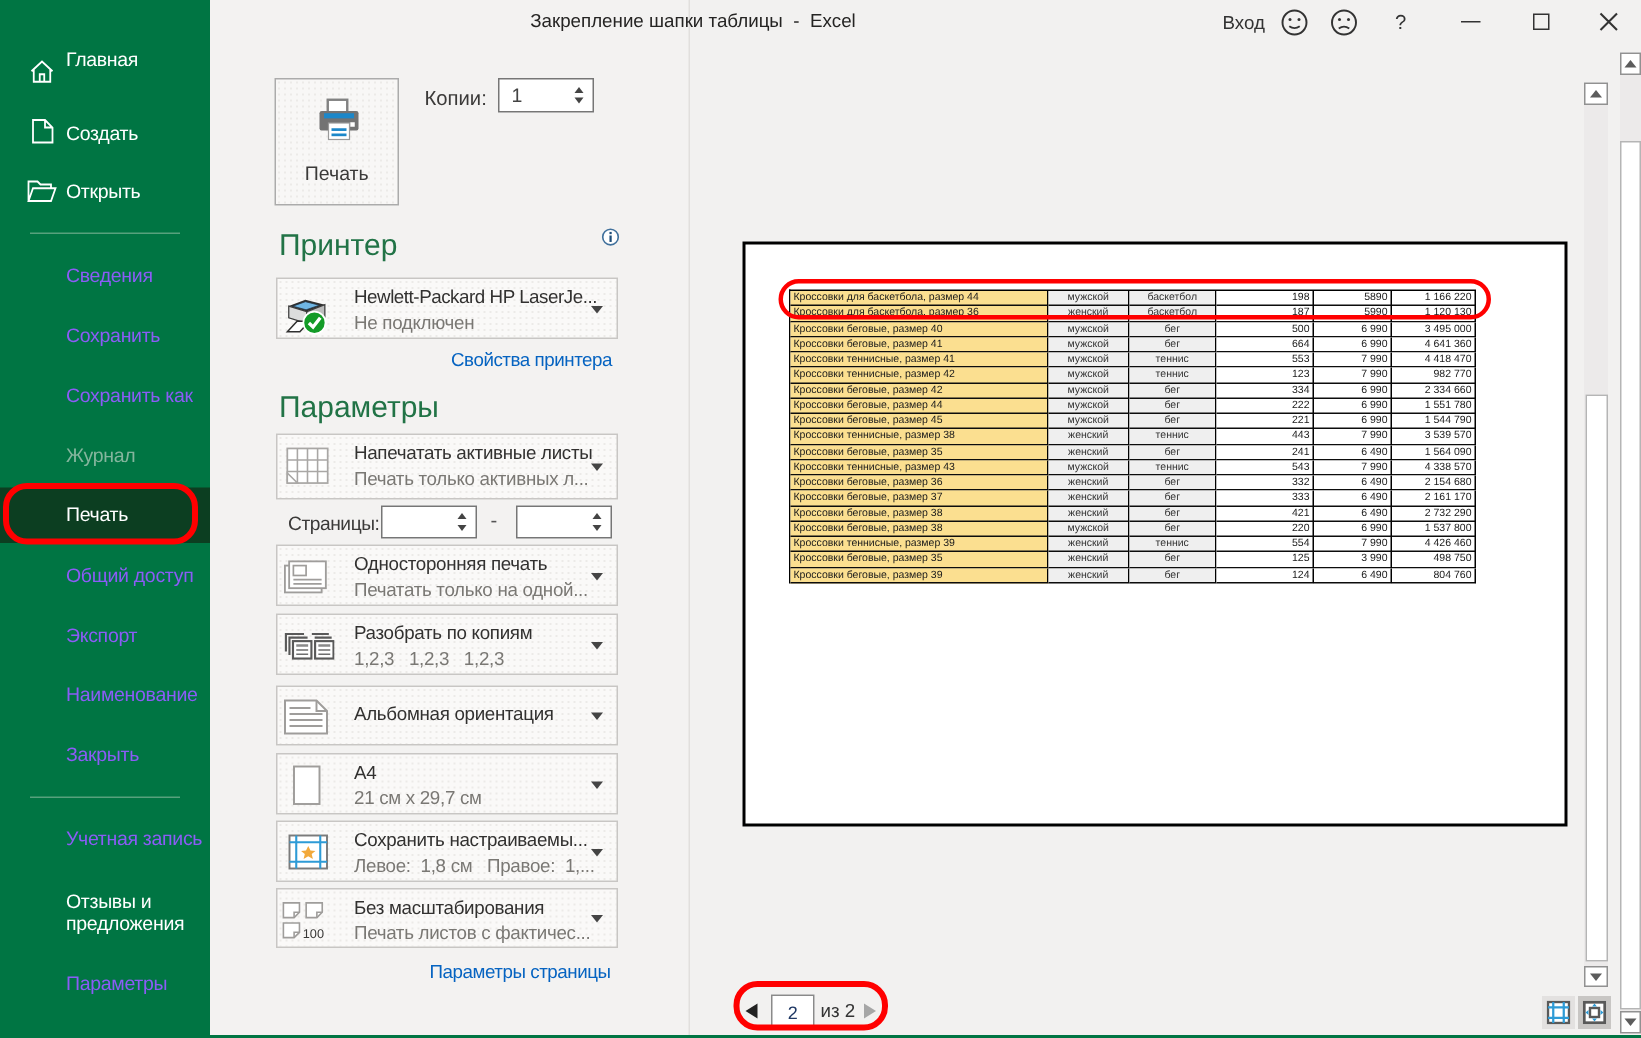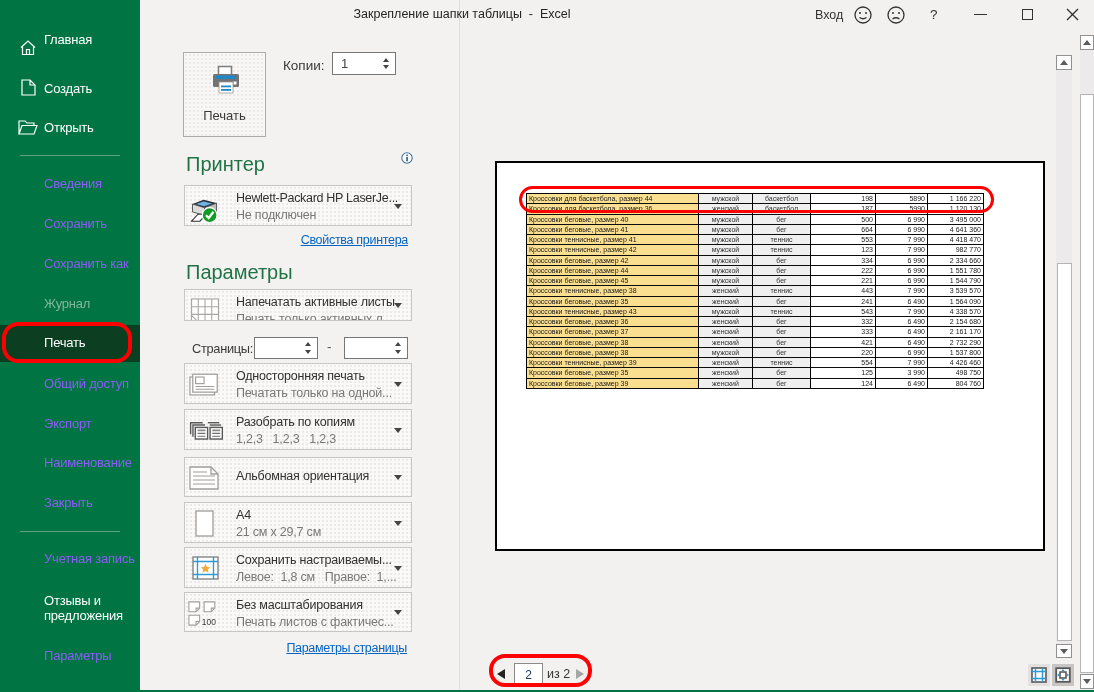--- a/index.html
+++ b/index.html
@@ -26,21 +26,21 @@
 .spin .num{position:absolute;left:8px;top:3px;font-size:13px;color:#444}
 .sar{position:absolute;width:0;height:0;border-left:3.5px solid transparent;border-right:3.5px solid transparent}
 .sarU{border-bottom:4px solid #444}
 .sarD{border-top:4px solid #444}
 h2{position:absolute;left:186px;font-size:20px;font-weight:normal;color:#217346;letter-spacing:0px}
 .dd{position:absolute;left:184px;width:228px;border:1px solid #c8c6c4;overflow:hidden;background-color:#faf9f8;background-image:radial-gradient(circle,#eceae8 0.8px,transparent 0.9px);background-size:4px 4px}
 .dd .ti{position:absolute;left:51px;top:5px;font-size:12.5px;color:#323130;white-space:nowrap;letter-spacing:-0.2px}
 .dd .su{position:absolute;left:51px;top:22px;font-size:12.5px;color:#7a7874;white-space:nowrap;letter-spacing:-0.2px}
 .dd .car{position:absolute;right:9px;top:50%;margin-top:-2px;width:0;height:0;border-left:4px solid transparent;border-right:4px solid transparent;border-top:5px solid #444}
 .dd .ico{position:absolute}
-.link{position:absolute;font-size:13px;color:#0563c1;text-decoration:underline;white-space:nowrap}
+.link{position:absolute;font-size:13px;color:#0563c1;white-space:nowrap}
 
 #divider{position:absolute;left:459px;top:0;width:1px;height:690px;background:#e1dfdd}
 #pvbg{position:absolute;left:460px;top:0;width:634px;height:690px;background:#f2f1f0}
 #page{position:absolute;left:495px;top:161px;width:550px;height:390px;background:#fff;border:2px solid #000}
 
 #tbl{position:absolute;left:526px;top:193px;border-left:1px solid #000;border-top:1px solid #000}
 .hr{display:flex;height:16px}
 .hc{border:1px solid #000;border-left-width:0;border-top-width:0;margin-top:-1px;height:17px;background:#63cb42;font-size:7.5px;font-weight:bold;color:#0a2a0a;text-align:center;line-height:17px;overflow:hidden}
 .hr .hc{border-top:1px solid #000}
 .dr{display:flex;height:10.26px}
@@ -148,21 +148,21 @@
   <circle cx="20.5" cy="18.5" r="8" fill="#139b27" stroke="#fff" stroke-width="1.3"></circle>
   <path d="M16.5 18.7 L19.5 21.6 L24.7 14.9" fill="none" stroke="#fff" stroke-width="2.4"></path>
  </svg>
  <div class="ti" style="font-size:12.5px;letter-spacing:-0.3px">Hewlett-Packard HP LaserJe...</div>
  <div class="su" style="font-size:12.5px">Не подключен</div>
  <div class="car"></div>
 </div>
 <div class="link" style="right:686px;top:233px;font-size:12.5px;letter-spacing:-0.3px">Свойства принтера</div>
 
 <h2 style="top:261px">Параметры</h2>
-<div class="dd" style="top:289px;height:32px">
+<div class="dd" style="top:289px;height:44px">
  <svg class="ico" style="top:8px;left:5px" width="30" height="25" viewBox="0 0 30 26">
   <rect x="1" y="1" width="28" height="24" fill="#fff" stroke="#a9a7a5" stroke-width="1.2"></rect>
   <path d="M1 9 H29 M1 17 H29 M8 1 V25 M15 1 V25 M22 1 V25" stroke="#a9a7a5" stroke-width="1.1" fill="none"></path>
   <path d="M1 18 L8 25 H1 Z" fill="#fff" stroke="#a9a7a5" stroke-width="1.1"></path>
  </svg>
  <div class="ti">Напечатать активные листы</div>
  <div class="su">Печать только активных л...</div>
  <div class="car"></div>
 </div>
 <div class="copylab" style="left:192px;top:341px;font-size:12.8px;letter-spacing:-0.3px">Страницы:</div>

